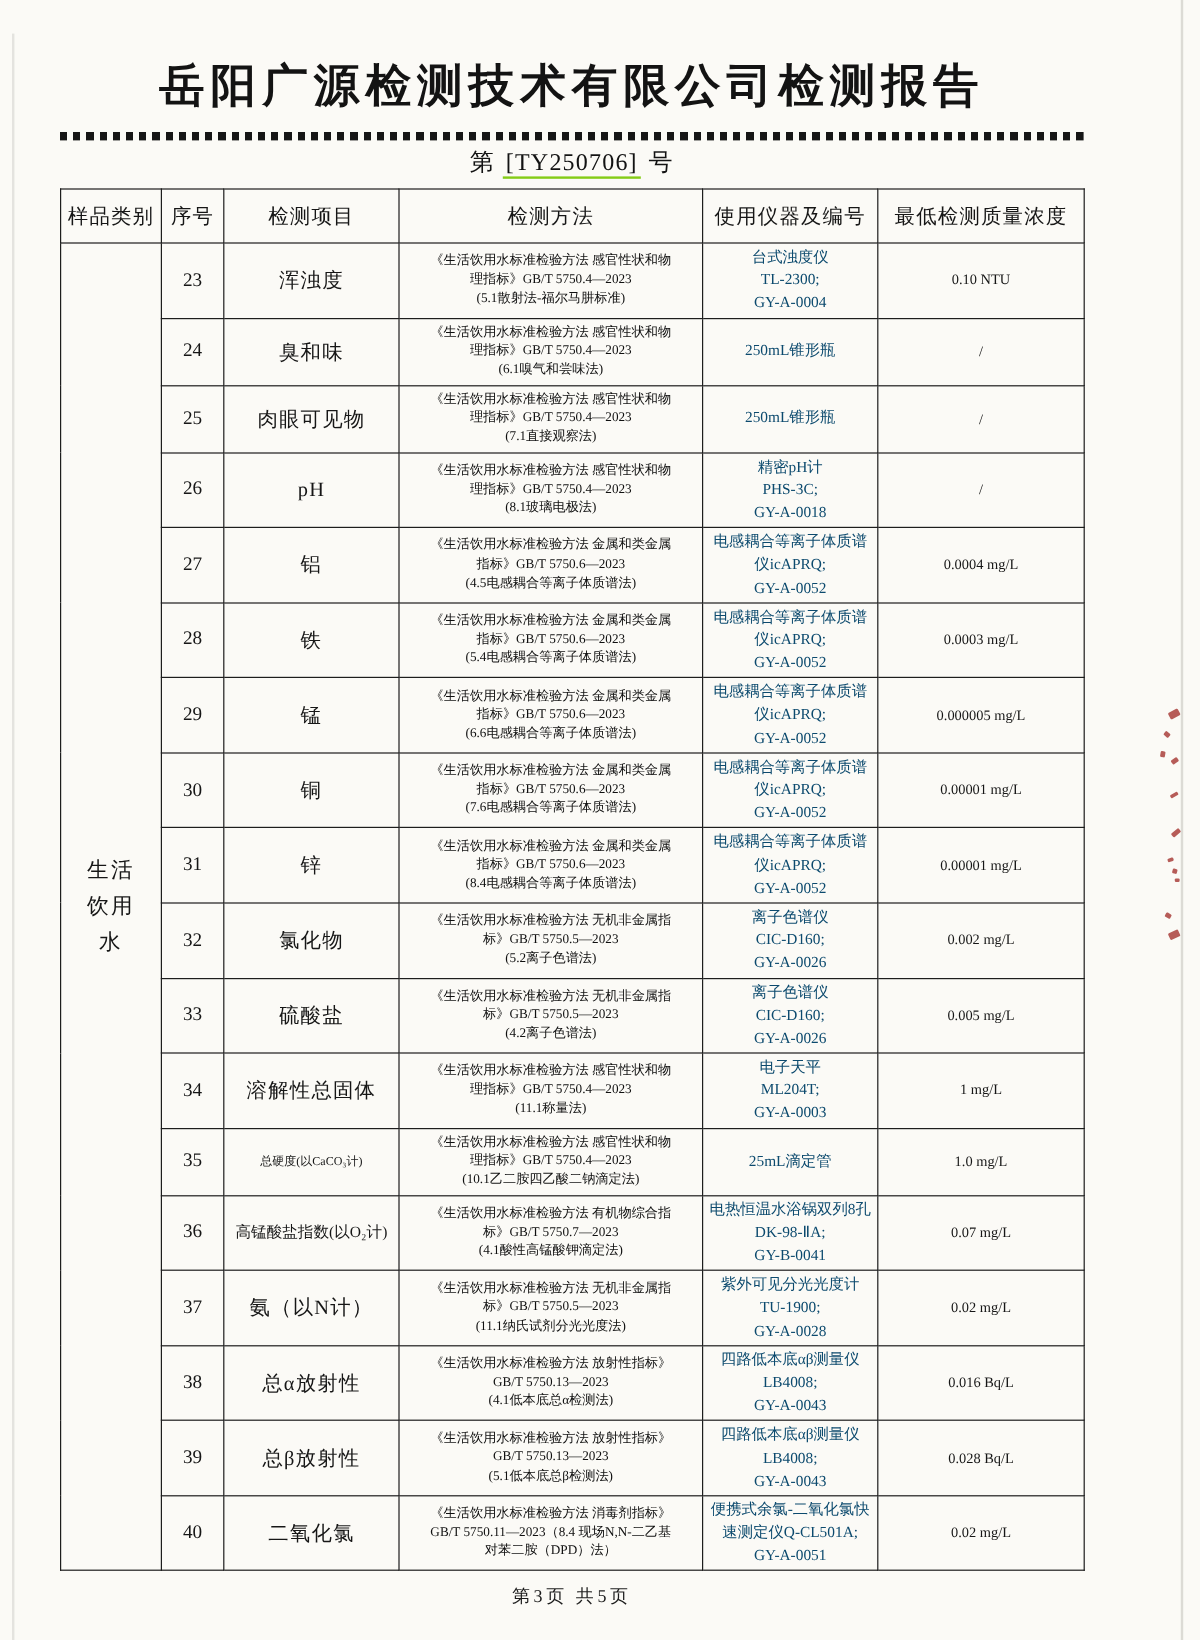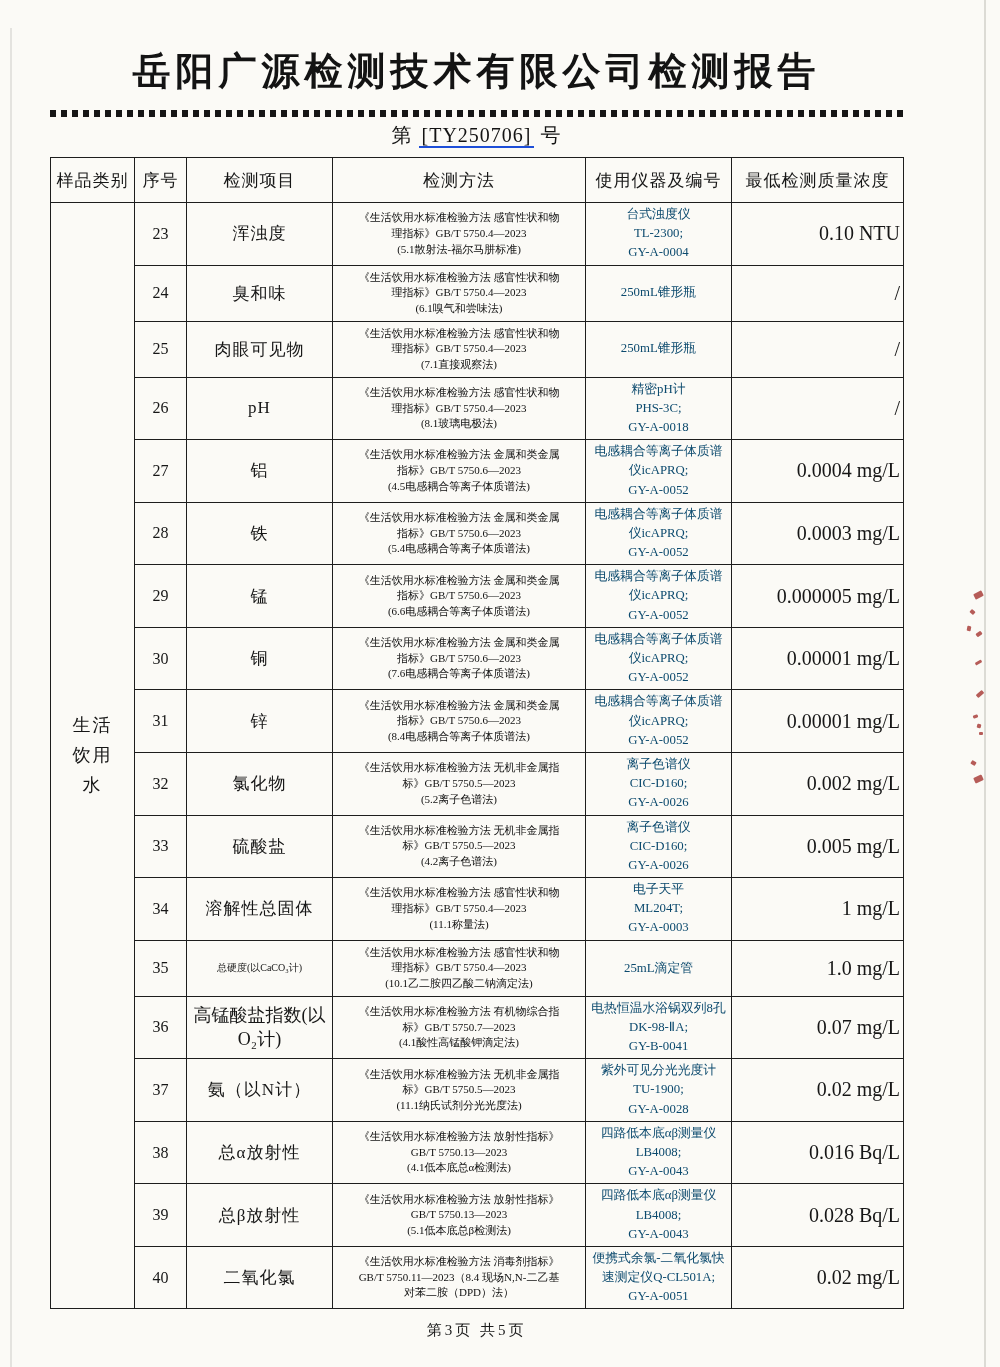--- a/index.html
+++ b/index.html
@@ -26,44 +26,44 @@
     height:7px; margin-top:13px;
     background:repeating-linear-gradient(90deg,#161616 0 6px, transparent 6px 11px);
   }
   .report-no {
     text-align:center;
     font-size:20px;
     margin-top:5px;
     letter-spacing:1px;
     color:#131313;
   }
-  .report-no .num { border-bottom:2px solid #1d4ed8; padding:0 3px; }
+  .report-no .num { border-bottom:2px solid #84cc16; padding:0 3px; }
   table {
     border-collapse:collapse;
     width:853px;
     margin-top:8px;
     table-layout:fixed;
   }
   th, td {
     border:1.6px solid #1d1d1d;
     padding:2px 3px;
     text-align:center;
     vertical-align:middle;
     overflow:hidden;
   }
   th { height:40px; font-size:17px; font-weight:normal; letter-spacing:1px; }
   tbody tr { height:56px; }
   .cat-cell { font-size:18px; line-height:1.65; letter-spacing:2px; padding:0 20px; }
   .no-cell { font-size:16px; }
   .item-cell { font-size:17px; letter-spacing:1px;text-align:center; }
   .item-cell.sz-m { font-size:10px; letter-spacing:0; }
-  .item-cell.sz-s { font-size:18px; letter-spacing:0; }
+  .item-cell.sz-s { font-size:13px; letter-spacing:0; }
   .method-cell { font-size:11px; line-height:1.42; padding:3px 2px; color:#101010; }
   .instr-cell { font-size:12.8px; line-height:1.5; color:#0c4a6e; }
-  .limit-cell { font-size:20px;text-align:right; }
+  .limit-cell { font-size:12px; }
   .page-footer {
     text-align:center;
     font-size:15px;
     margin-top:12px;
     letter-spacing:3px;
     color:#1b1b1b;
   }
   .scan-line-left { position:absolute; left:10px; top:28px; width:2px; height:1339px; background:#e4e3df; }
   .scan-line-right { position:absolute; left:984px; top:0; width:2px; height:1367px; background:#dcdbd5; }
   .red-mark { position:absolute; border-radius:1px; opacity:.85; }

